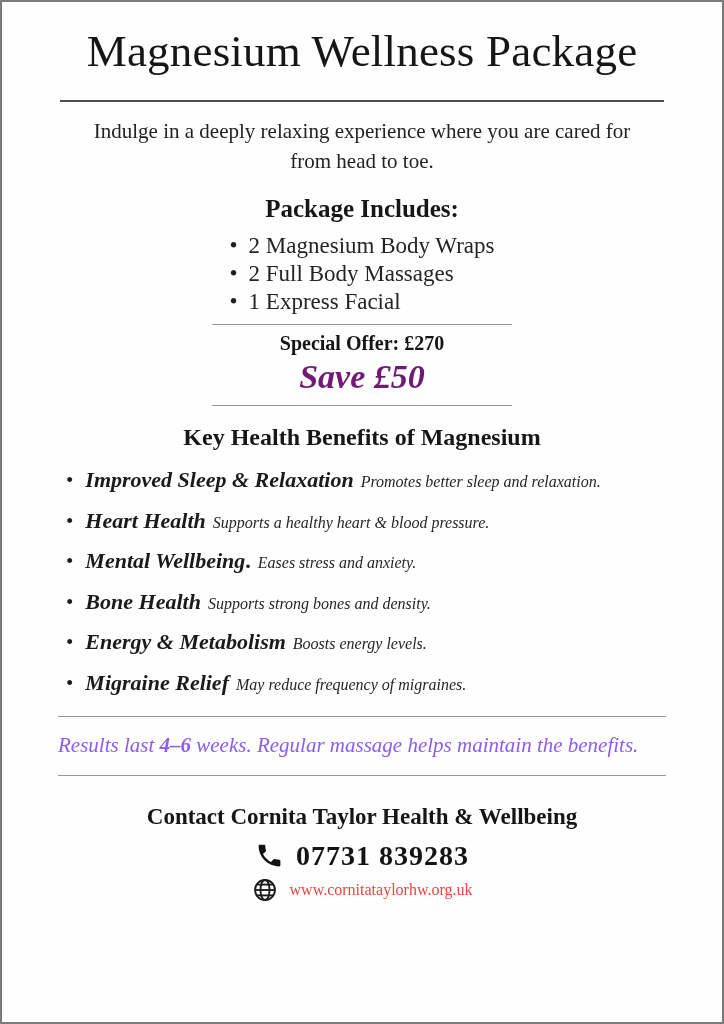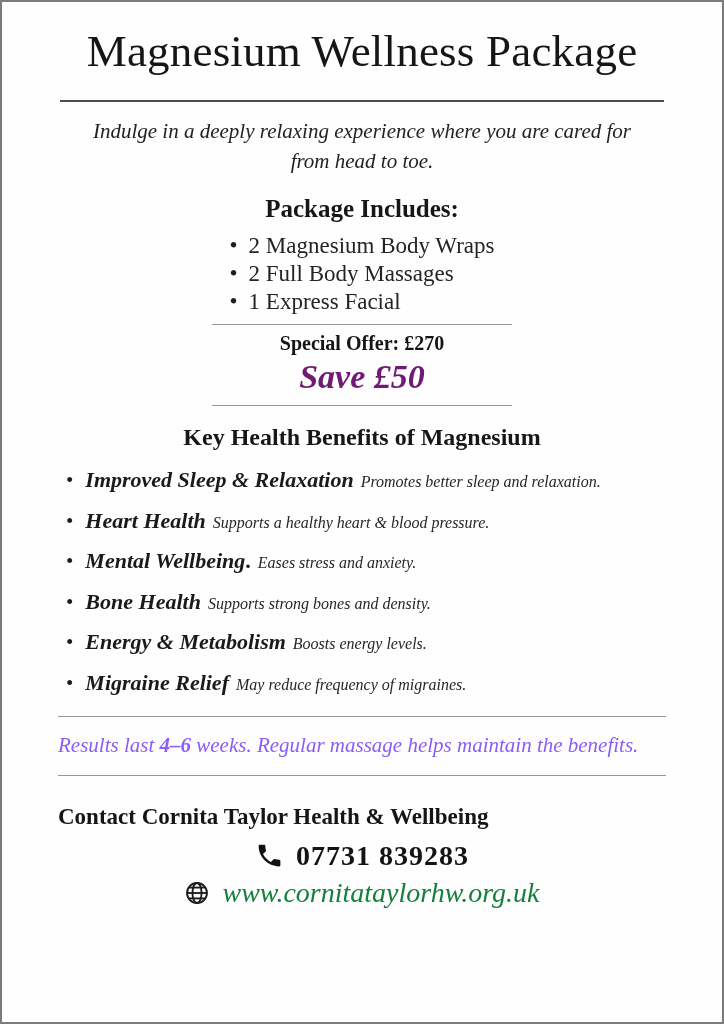--- a/index.html
+++ b/index.html
@@ -19,21 +19,21 @@
   .title {
     margin: 0; text-align: center;
     font-size: 45px; font-weight: 400; line-height: 1.2;
     color: #161616; letter-spacing: 0.2px;
   }
   .title-rule { height: 2px; background: #4d4d4d; margin: 22px 2px 0; }
 
   
   .subtitle {
     margin: 15px auto 0; max-width: 580px;
-    text-align: center; font-style: italic;
+    text-align: center; 
     font-size: 21px; line-height: 1.42; color: #222;
   }
 
   
   .pkg-heading {
     margin: 17px 0 0; text-align: center;
     font-size: 25px; font-weight: 700; line-height: 1.2; color: #171717;
   }
   ul.pkg-list {
     list-style: none; margin: 8px auto 0; padding: 0;
@@ -72,31 +72,31 @@
 
   
   .results {
     margin: 14px 0; font-style: italic; font-size: 21px;
     line-height: 1.4; color: #8b5cf6;
   }
   .results b { font-weight: 700; }
 
   
   .contact-heading {
-    margin: 27px 0 0; 
+    margin: 27px 0 0; text-align: center;
     font-size: 23px; font-weight: 700; line-height: 1.25; color: #151515;
   }
   .contact-row {
     display: flex; align-items: center; justify-content: center;
     gap: 12px;
   }
   .phone-row { margin-top: 8px; }
   .phone-number { font-size: 28px; font-weight: 700; letter-spacing: 1px; color: #141414; }
   .web-row { margin-top: 5px; }
-  .website { font-size: 28px; font-style: italic; color: #15803d; }
+  .website { font-size: 16px; color: #ef4444; }
   .icon { display: inline-flex; }
 </style>
 </head>
 <body>
 
 <div class="content">
 
   <h1 class="title">Magnesium Wellness Package</h1>
   <div class="title-rule"></div>
 

